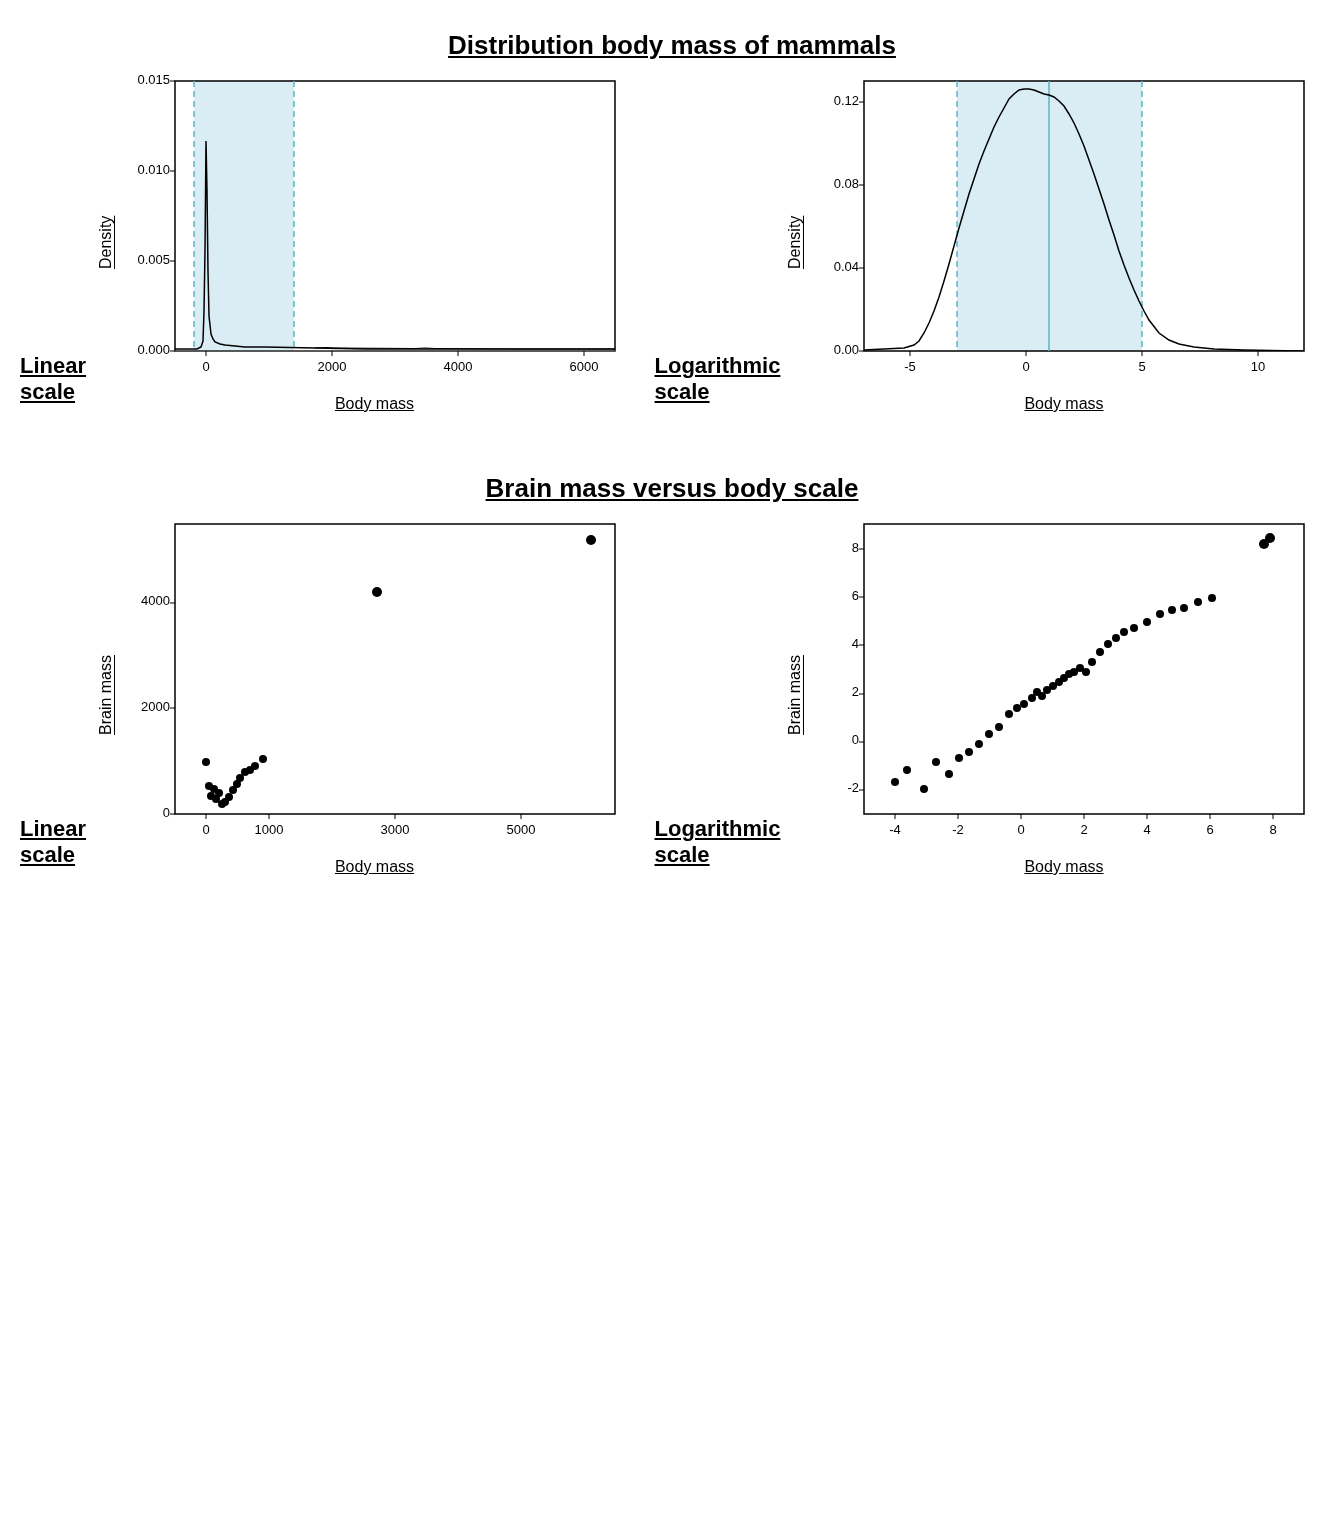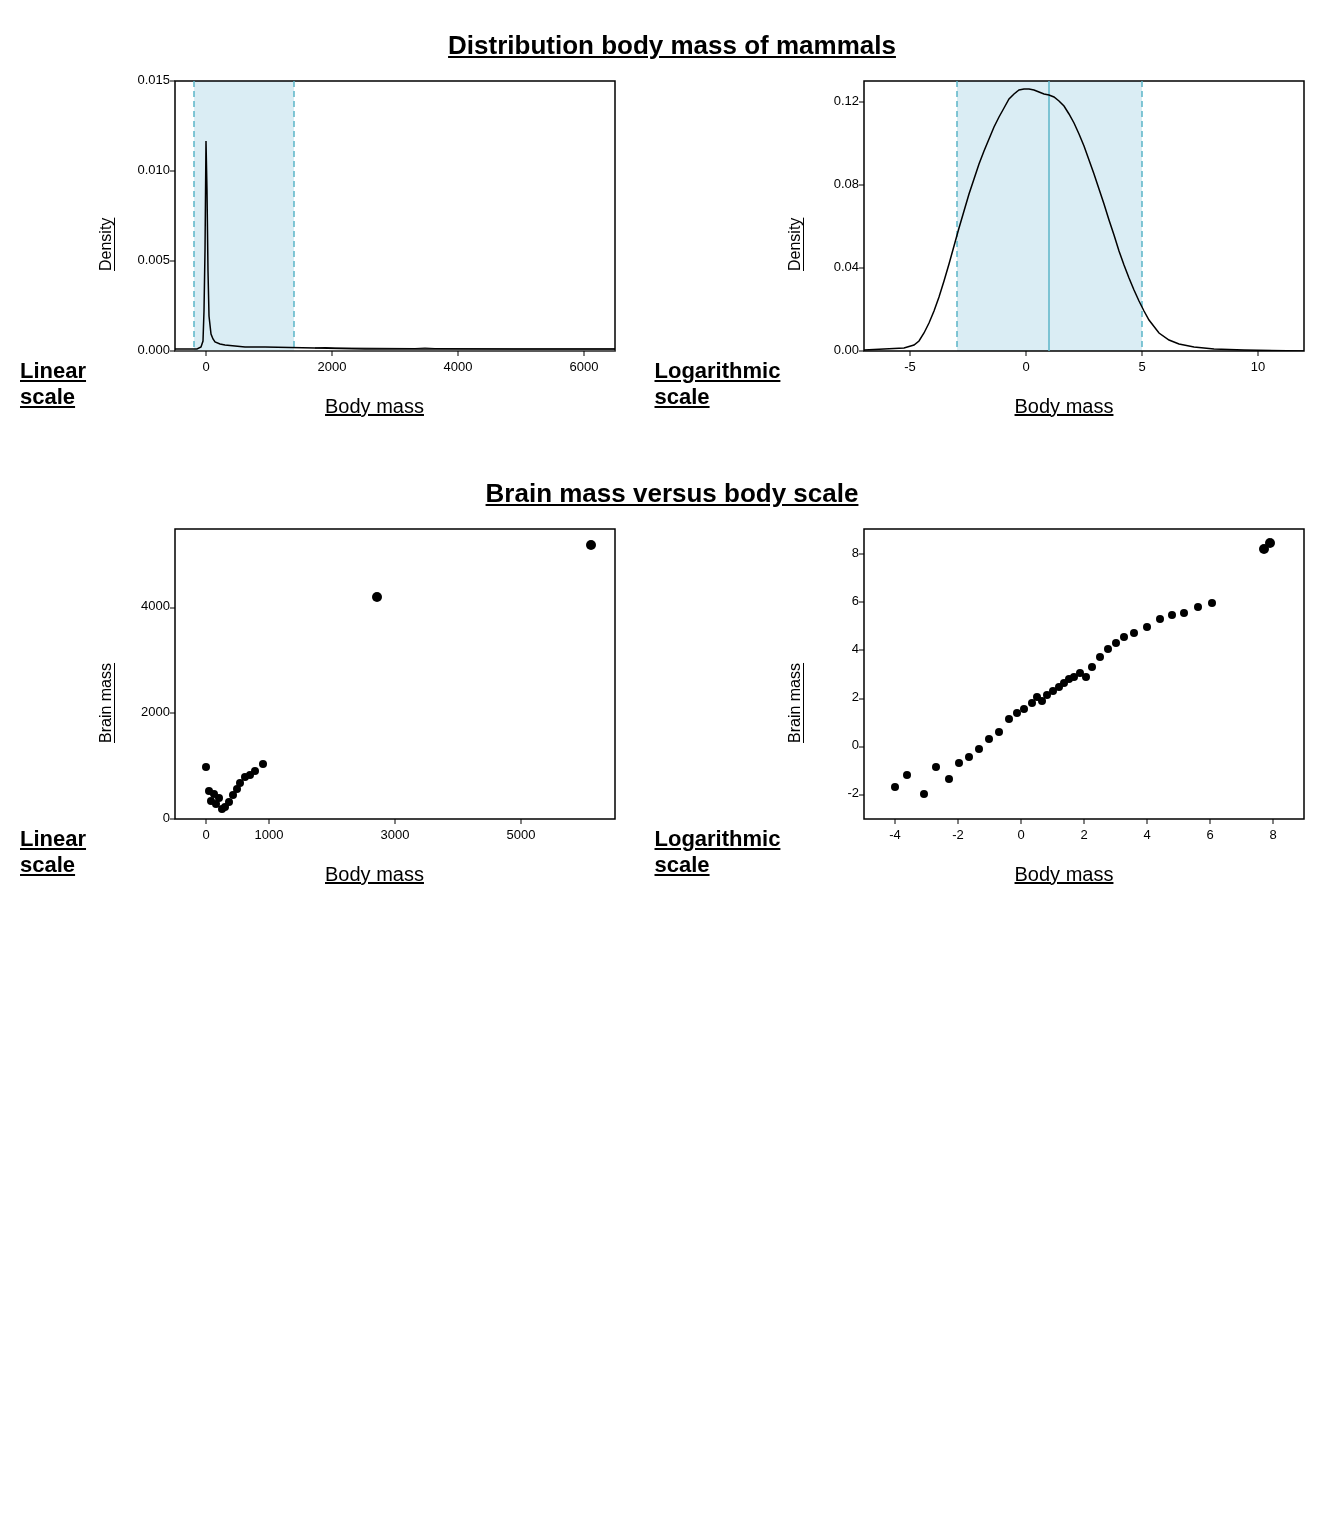--- a/index.html
+++ b/index.html
@@ -51,21 +51,21 @@
     }
     .chart-inner {
       display: flex;
       flex-direction: column;
       align-items: center;
     }
     svg {
       display: block;
     }
     .x-axis-label {
-      font-size: 20px;
+      font-size: 16px;
       margin-top: 4px;
     }
     .section-gap {
       height: 40px;
     }
   </style>
 </head>
 <body>
 
 <div class="page">

